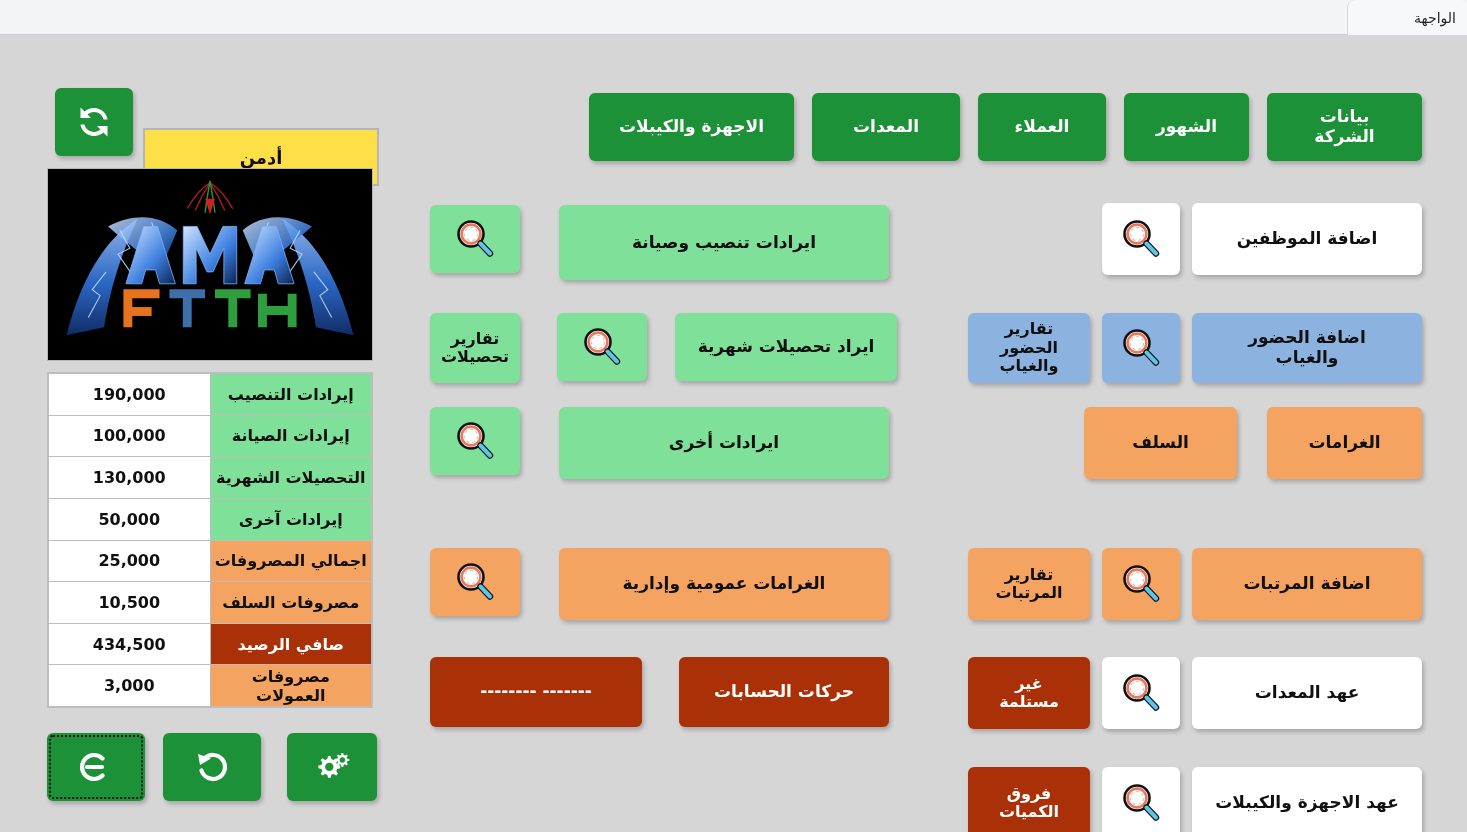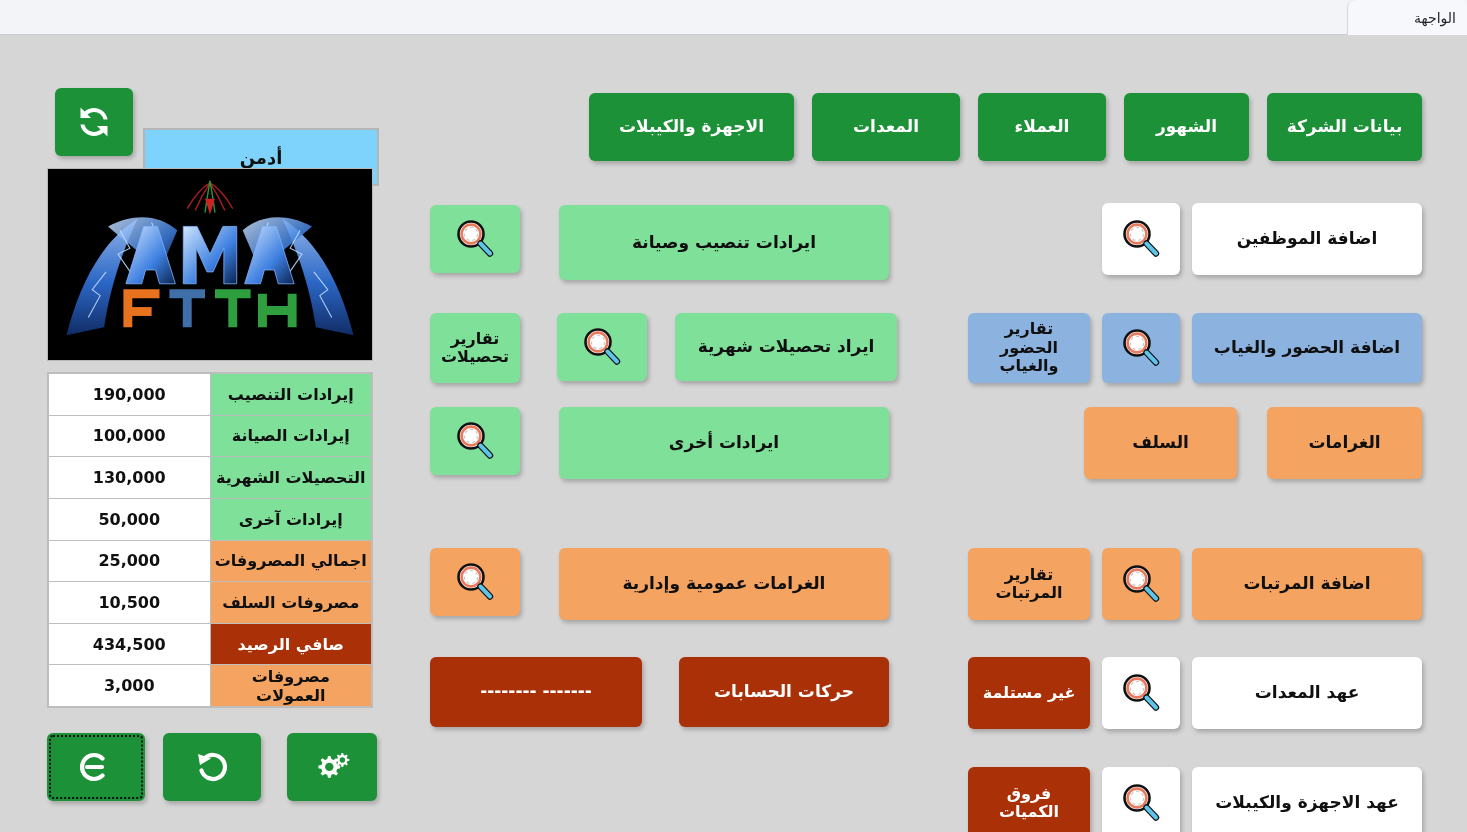--- a/index.html
+++ b/index.html
@@ -51,40 +51,40 @@
     text-align: center;
     border: none;
     border-radius: 6px;
     box-shadow: 2px 3px 4px rgba(0,0,0,0.22);
     font-family: "DejaVu Sans", "Liberation Sans", sans-serif;
     font-weight: bold;
     font-size: 17px;
     line-height: 1.15;
     color: #101010;
     cursor: pointer;
-    padding: 2px 12px;
+    padding: 2px 22px;
     direction: rtl;
     white-space: pre-line;
   }
   .btn.green-dark  { background: #1d9138; color: #ffffff; }
   .btn.green-light { background: #7fe09a; color: #101010; }
   .btn.orange      { background: #f4a460; color: #101010; }
   .btn.blue        { background: #8cb3e0; color: #101010; }
   .btn.white       { background: #ffffff; color: #101010; }
   .btn.darkred     { background: #a93007; color: #ffffff; }
 
   .btn.icononly { padding: 0; }
 
   
   .btn.focused { outline: 2px dotted #111; outline-offset: -4px; }
 
   
   .userfield {
     position: absolute;
-    background: #7dd3fc;
+    background: #fde047;
     border: 2px solid #b5b5b5;
     display: flex; align-items: center; justify-content: center;
     font-size: 18px; font-weight: bold; color: #101010;
     direction: rtl;
   }
 
   
   .logo {
     position: absolute;
     background: #000000;

